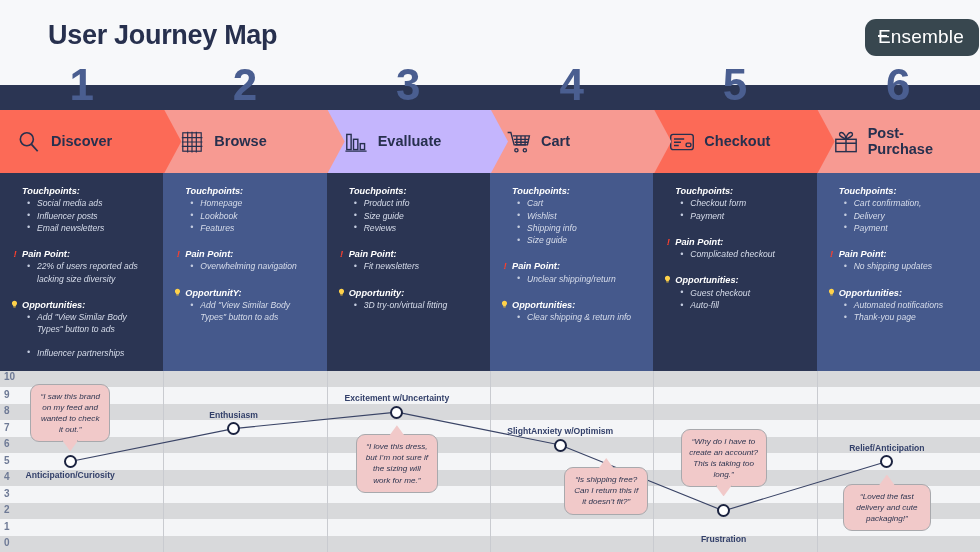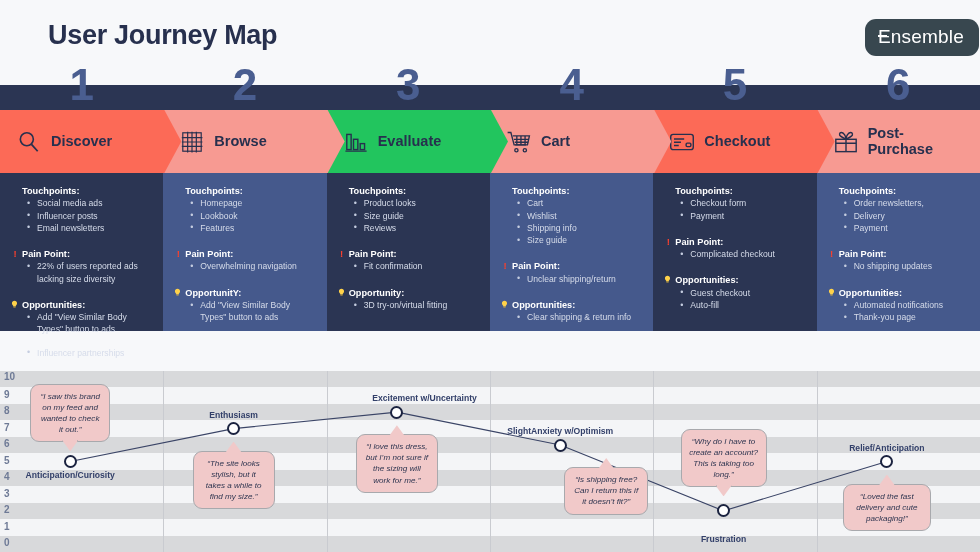--- a/index.html
+++ b/index.html
@@ -64,23 +64,24 @@
   .arrow .ico svg { display: block; width: 26px; height: 26px; }
   .arrow .lbl {
     font-size: 14.5px; font-weight: bold; color: #27304E; line-height: 1.08;
   }
 
   
   .cols {
     position: absolute; left: 0; top: 173px; width: 980px; height: 198px;
   }
   .col {
-    position: absolute; top: 0; height: 158px; width: 164px;
+    position: absolute; top: 0; height: 198px; width: 164px;
     padding: 12px 10px 0 22px;
     color: #E9EDF6;
+    font-style: italic;
   }
   .col.dark  { background: #2B3553; }
   .col.light { background: #45598C; }
   .sect-head {
     font-size: 9.2px; font-weight: bold; color: #FFFFFF; line-height: 1.35;
   }
   .sect-head.with-ico { position: relative; padding-left: 0px; }
   .badge-ico {
     position: absolute; left: -12px; top: 0px; width: 10px; text-align: center;
     font-size: 9.5px; font-weight: bold; line-height: 1.35;
@@ -187,21 +188,21 @@
             <line x1="8" y1="2.6" x2="8" y2="21.6"></line>
             <line x1="12" y1="2.6" x2="12" y2="21.6"></line>
             <line x1="16" y1="2.6" x2="16" y2="21.6"></line>
             <line x1="2.6" y1="8" x2="21.6" y2="8"></line>
             <line x1="2.6" y1="12" x2="21.6" y2="12"></line>
             <line x1="2.6" y1="16" x2="21.6" y2="16"></line>
           </svg>
         </span>
         <span class="lbl">Browse</span>
       </div>
-      <div class="arrow" style="left: 326.667px; width: 181.333px; background: #22c55e; z-index: 8;">
+      <div class="arrow" style="left: 326.667px; width: 181.333px; background: #c4b5fd; z-index: 8;">
         <span class="ico">
           <svg viewBox="0 0 24 24" fill="none" stroke="#27304E" stroke-width="1.3">
             <rect x="3.5" y="5" width="4" height="14"></rect>
             <rect x="9.7" y="9.5" width="4" height="9.5"></rect>
             <rect x="15.9" y="13.5" width="4" height="5.5"></rect>
             <line x1="2.2" y1="20.4" x2="21.8" y2="20.4" stroke-width="1"></line>
           </svg>
         </span>
         <span class="lbl">Evalluate</span>
       </div>
@@ -291,28 +292,28 @@
               <rect x="8.8" y="18.1" width="6.4" height="2.2" rx="1" fill="#D8B03F"></rect>
             </svg>
           </span>OpportunitY:</div>
         <ul class="items">
           <li>Add "View Similar Body Types" button to ads</li>
         </ul>
       </div>
       <div class="col dark" style="left: 326.667px; width: 163.333px;">
         <div class="sect-head">Touchpoints:</div>
         <ul class="items">
-          <li>Product looks</li>
+          <li>Product info</li>
           <li>Size guide</li>
           <li>Reviews</li>
         </ul>
         <div class="gap-a"></div>
         <div class="sect-head with-ico"><span class="badge-ico pain">!</span>Pain Point:</div>
         <ul class="items">
-          <li>Fit confirmation</li>
+          <li>Fit newsletters</li>
         </ul>
         <div class="gap-b"></div>
         <div class="sect-head with-ico"><span class="badge-ico" style="left: -13px; top: 0px; width: 11px; height: 11px;">
             <svg viewBox="0 0 24 24" style="width:9px;height:11px;display:block;margin:0 auto;">
               <path d="M12 1.8 C7.9 1.8 5.2 4.8 5.2 8.4 C5.2 11.3 7.2 13.2 8.2 14.9 L8.6 17.2 h6.8 l0.4-2.3 c1-1.7 3-3.6 3-6.5 C18.8 4.8 16.1 1.8 12 1.8Z" fill="#FFD24A"></path>
               <rect x="8.8" y="18.1" width="6.4" height="2.2" rx="1" fill="#D8B03F"></rect>
             </svg>
           </span>Opportunity:</div>
         <ul class="items">
           <li>3D try-on/virtual fitting</li>
@@ -361,21 +362,21 @@
             </svg>
           </span>Opportunities:</div>
         <ul class="items">
           <li>Guest checkout</li>
           <li>Auto-fill</li>
         </ul>
       </div>
       <div class="col light" style="left: 816.667px; width: 163.333px;">
         <div class="sect-head">Touchpoints:</div>
         <ul class="items">
-          <li>Order newsletters,</li>
+          <li>Cart confirmation,</li>
           <li>Delivery</li>
           <li>Payment</li>
         </ul>
         <div class="gap-a"></div>
         <div class="sect-head with-ico"><span class="badge-ico pain">!</span>Pain Point:</div>
         <ul class="items">
           <li>No shipping updates</li>
         </ul>
         <div class="gap-b"></div>
         <div class="sect-head with-ico"><span class="badge-ico" style="left: -13px; top: 0px; width: 11px; height: 11px;">
@@ -418,25 +419,24 @@
       <div class="vsep" style="left: 326.667px;"></div>
       <div class="vsep" style="left: 490px;"></div>
       <div class="vsep" style="left: 653.333px;"></div>
       <div class="vsep" style="left: 816.667px;"></div>
       <svg class="lines" viewBox="0 0 980 181">
         <polyline points="70.23333333333333,90.5 233.56666666666666,57.590909090909086 396.90000000000003,41.13636363636363 560.2333333333333,74.04545454545453 723.5666666666667,139.86363636363635 886.9000000000001,90.5" fill="none" stroke="#3A4466" stroke-width="1.15"></polyline>
       </svg>
       <div class="bubble below" style="width: 80px; left: 30.2333px; top: 12.5px;">“I saw this brand on my feed and wanted to check it out.”<span class="tail"></span></div>
       <div class="node-label" style="width: 160px; left: -9.76667px; top: 98.5px;">Anticipation/Curiosity</div>
       <div class="node" title="Discover: 5" style="left: 63.7333px; top: 84px;"></div>
-      <div class="bubble above" style="width: 82px; left: 192.567px; top: 79.5909px;">“The site looks stylish, but it takes a while to find my size.”<span class="tail"></span></div>
       <div class="node-label" style="width: 160px; left: 153.567px; top: 38.5909px;">Enthusiasm</div>
       <div class="node" title="Browse: 7" style="left: 227.067px; top: 51.0909px;"></div>
       <div class="bubble above" style="width: 82px; left: 355.9px; top: 63.1364px;">“I love this dress, but I’m not sure if the sizing will work for me.”<span class="tail"></span></div>
-      <div class="node-label" style="width: 160px; left: 316.9px; top: 22.1364px; text-align: right;">Excitement w/Uncertainty</div>
+      <div class="node-label" style="width: 160px; left: 316.9px; top: 22.1364px;">Excitement w/Uncertainty</div>
       <div class="node" title="Evalluate: 8" style="left: 390.4px; top: 34.6364px;"></div>
       <div class="bubble above" style="width: 84px; left: 518.233px; top: 96.0455px; margin-left: 46px;">“Is shipping free? Can I return this if it doesn’t fit?”<span class="tail"></span></div>
       <div class="node-label" style="width: 160px; left: 480.233px; top: 55.0455px;">SlightAnxiety w/Optimism</div>
       <div class="node" title="Cart: 6" style="left: 553.733px; top: 67.5455px;"></div>
       <div class="bubble below" style="width: 86px; left: 680.567px; top: 57.8636px;">“Why do I have to create an account? This is taking too long.”<span class="tail"></span></div>
       <div class="node-label" style="width: 160px; left: 643.567px; top: 163px;">Frustration</div>
       <div class="node" title="Checkout: 2" style="left: 717.067px; top: 133.364px;"></div>
       <div class="bubble above" style="width: 88px; left: 842.9px; top: 112.5px;">“Loved the fast delivery and cute packaging!”<span class="tail"></span></div>
       <div class="node-label" style="width: 160px; left: 806.9px; top: 71.5px;">Relief/Anticipation</div>
       <div class="node" title="Post-Purchase: 5" style="left: 880.4px; top: 84px;"></div>

